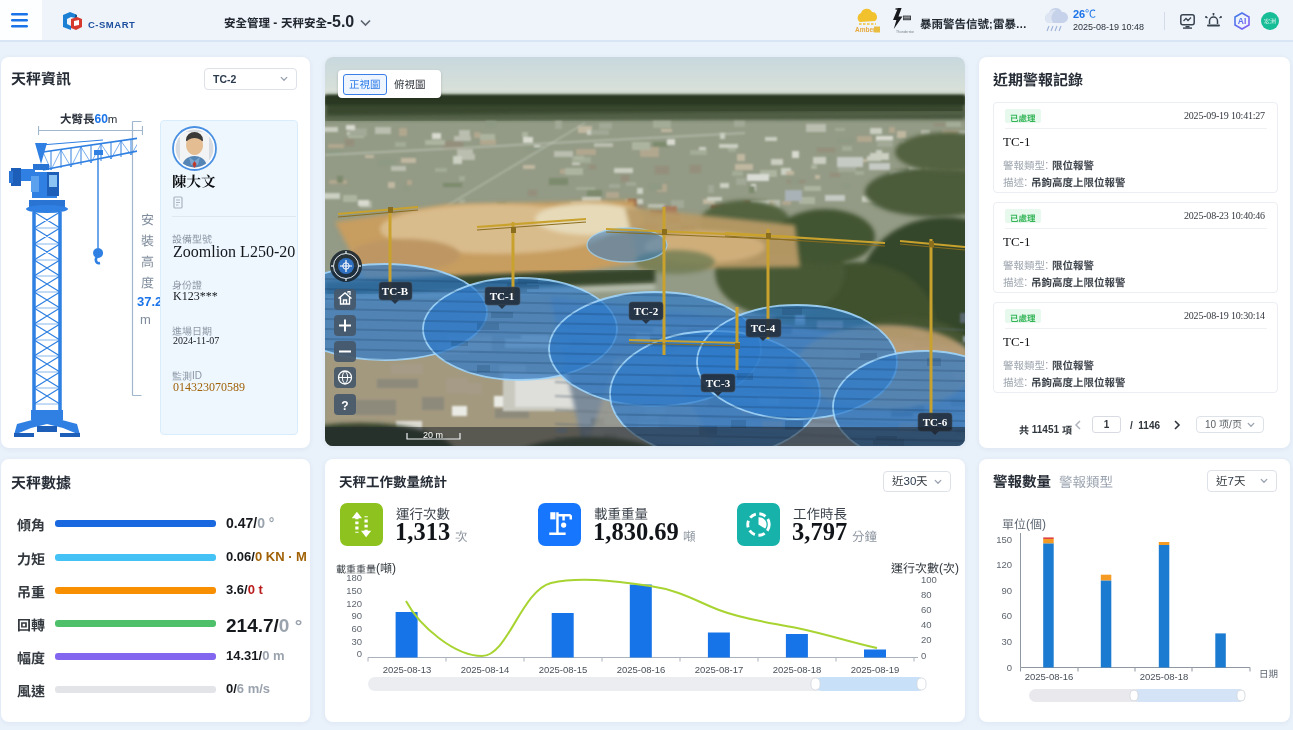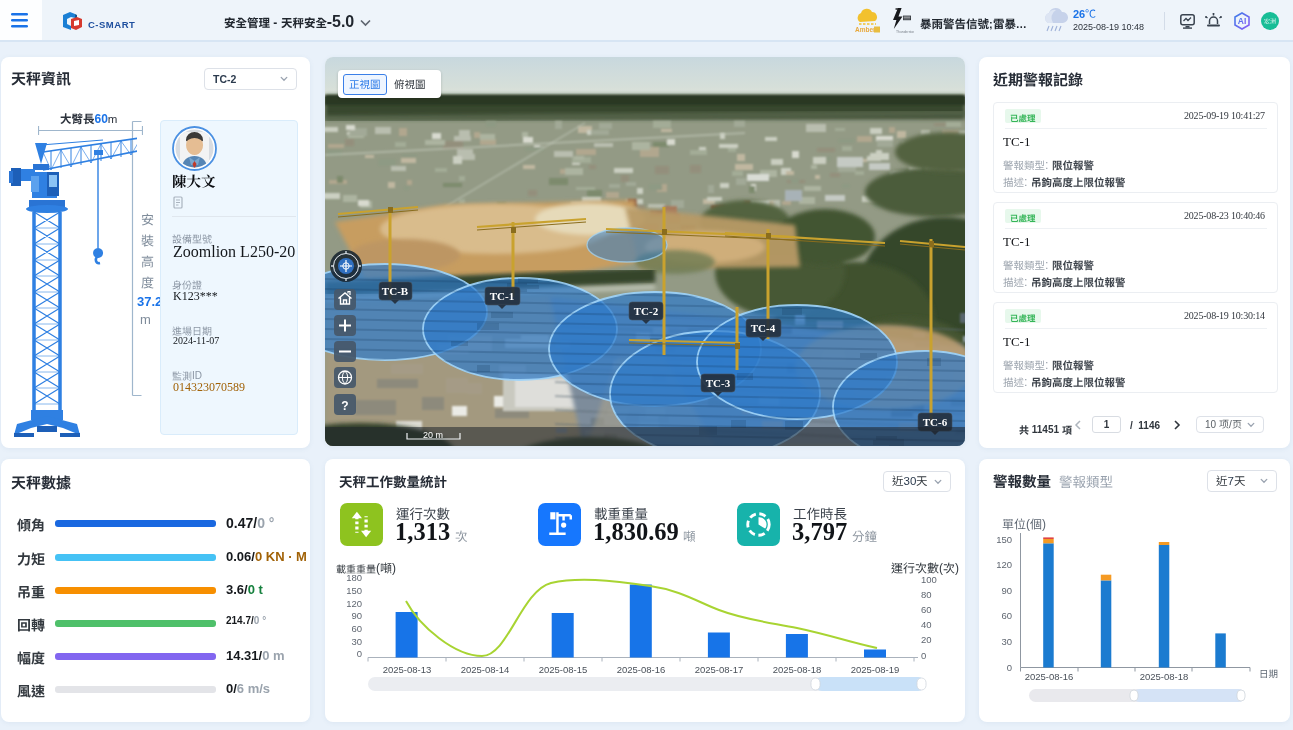--- a/index.html
+++ b/index.html
@@ -405,29 +405,29 @@
     </svg></div>
 <div class="abs" style="left:55px;top:554px;width:161px;height:7px;border-radius:3px;background:#45c2f5"></div>
 <div class="abs" style="left:226px;top:549px;font-size:13px;font-weight:bold;white-space:nowrap;color:#16191d">0.06/<span style="color:#a16207">0 KN · M</span></div>
 <div class="abs" style="left:17px;top:583px"><svg class="ct" style="width:28.0px;height:14.0px" viewBox="0 -880 2000 1000">
       <g transform="scale(1,-1)" fill="#33393f">
         <use href="#g540ab" x="0"></use>
         <use href="#g91cdb" x="1000"></use>
       </g>
     </svg></div>
 <div class="abs" style="left:55px;top:587px;width:161px;height:7px;border-radius:3px;background:#f78f00"></div>
-<div class="abs" style="left:226px;top:582px;font-size:13px;font-weight:bold;white-space:nowrap;color:#16191d">3.6/<span style="color:#15803d">0 t</span></div>
+<div class="abs" style="left:226px;top:582px;font-size:13px;font-weight:bold;white-space:nowrap;color:#16191d">3.6/<span style="color:#b91c1c">0 t</span></div>
 <div class="abs" style="left:17px;top:616px"><svg class="ct" style="width:28.0px;height:14.0px" viewBox="0 -880 2000 1000">
       <g transform="scale(1,-1)" fill="#33393f">
         <use href="#g56deb" x="0"></use>
         <use href="#g8f49b" x="1000"></use>
       </g>
     </svg></div>
 <div class="abs" style="left:55px;top:620px;width:161px;height:7px;border-radius:3px;background:#4fc06a"></div>
-<div class="abs" style="left:226px;top:615px;font-size:10px;font-weight:bold;white-space:nowrap;color:#16191d">214.7/<span style="color:#9aa3ad">0 °</span></div>
+<div class="abs" style="left:226px;top:615px;font-size:19px;font-weight:bold;white-space:nowrap;color:#16191d">214.7/<span style="color:#9aa3ad">0 °</span></div>
 <div class="abs" style="left:17px;top:649px"><svg class="ct" style="width:28.0px;height:14.0px" viewBox="0 -880 2000 1000">
       <g transform="scale(1,-1)" fill="#33393f">
         <use href="#g5e45b" x="0"></use>
         <use href="#g5ea6b" x="1000"></use>
       </g>
     </svg></div>
 <div class="abs" style="left:55px;top:653px;width:161px;height:7px;border-radius:3px;background:#8266f0"></div>
 <div class="abs" style="left:226px;top:648px;font-size:13px;font-weight:bold;white-space:nowrap;color:#16191d">14.31/<span style="color:#9aa3ad">0 m</span></div>
 <div class="abs" style="left:17px;top:682px"><svg class="ct" style="width:28.0px;height:14.0px" viewBox="0 -880 2000 1000">
       <g transform="scale(1,-1)" fill="#33393f">

